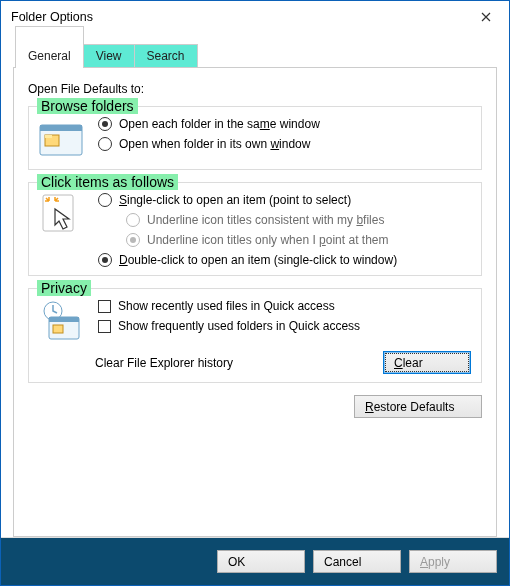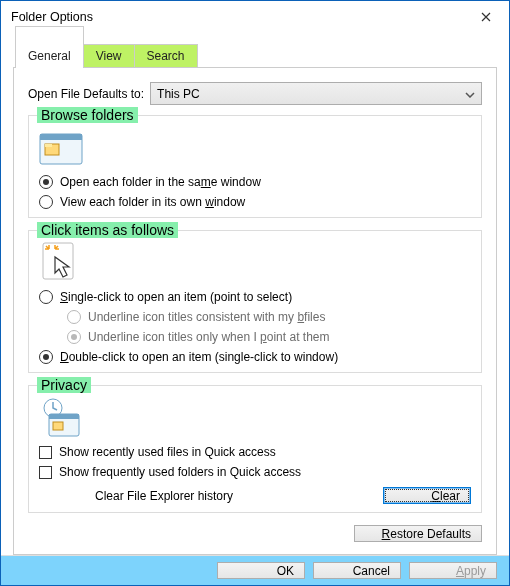--- a/index.html
+++ b/index.html
@@ -44,21 +44,21 @@
   .tabstrip {
     display: flex;
     align-items: flex-end;
     position: relative;
     height: 24px;
     margin-left: 2px;
   }
   .tab {
     border: 1px solid #ccc;
     border-bottom: none;
-    background: #bef264;
+    background: #5eead4;
     padding: 4px 12px 4px 12px;
     font-size: 12px;
     color: #222;
     position: relative;
     margin-right: -1px;
   }
   .tab.active {
     background: #fff;
     z-index: 3;
     padding-top: 22px;
@@ -99,23 +99,22 @@
   .group > .legend {
     position: absolute;
     top: -9px; left: 8px;
     background: #86efac;
     padding: 0 4px;
     font-size: 14px;
     color: #000;
   }
   .group-body {
     display: flex;
-    gap: 5px;
+    gap: 15px;
     align-items: flex-start;
-    flex-direction: column;
   }
   .group-icon {
     width: 44px; height: 44px;
     flex-shrink: 0;
     display: flex; align-items: center; justify-content: center;
   }
   .options { flex: 1; display: flex; flex-direction: column; gap: 6px; }
   .opt { display: flex; align-items: center; gap: 7px; font-size: 12px; }
   .opt.sub { margin-left: 28px; color: #6d6d6d; }
   .opt .u { text-decoration: underline; }
@@ -137,26 +136,26 @@
   .radio.disabled .dot { background: #b8b8b8; }
 
   .check {
     width: 13px; height: 13px;
     border: 1px solid #333;
     background: #fff;
     flex-shrink: 0;
   }
 
   .btn {
-    height: 17px;
+    height: 23px;
     min-width: 88px;
     border: 1px solid #adadad;
     background: linear-gradient(#f3f3f3,#e6e6e6);
     font-size: 12px;
-    display: inline-flex; align-items: center; justify-content: flex-end;
+    display: inline-flex; align-items: center; justify-content: flex-start;
     padding: 0 10px;
   }
   .btn .u { text-decoration: underline; }
   .btn.focused {
     border: 1px solid #0078d7;
     outline: 1px dotted #333;
     outline-offset: -3px;
     box-shadow: 0 0 0 1px #84c0f0 inset;
   }
   .btn.disabled {
@@ -169,21 +168,21 @@
   .privacy-actions .spacer { flex: 1; }
 
   .restore-row {
     display: flex; justify-content: flex-end; margin-top: 4px;
   }
   .restore-row .btn { min-width: 128px; }
 
   
   .dialog-buttons {
     height: 48px;
-    background: #7dd3fc;
+    background: #0c4a6e;
     border-top: 1px solid #dfdfdf;
     display: flex; align-items: center; justify-content: flex-end;
     gap: 8px;
     padding: 0 12px;
   }
   .dialog-buttons .btn { min-width: 88px; }
 
   
   .folder-thumb { width:44px; height:40px; }
   .click-thumb { width:40px; height:44px; }
@@ -208,28 +207,20 @@
     <div class="tabstrip">
       <div class="tab active">General</div>
       <div class="tab">View</div>
       <div class="tab">Search</div>
     </div>
 
     <div class="tabpanel">
 
       <div class="row">
         <span>Open File Defaults to:</span>
-        <div class="dropdown">
-          <span>This PC</span>
-          <span class="chev">
-            <svg viewBox="0 0 10 6">
-                <path d="M1 1 L5 5 L9 1"></path>
-              </svg>
-          </span>
-        </div>
       </div>
 
       <div class="group">
         <span class="legend">Browse folders</span>
         <div class="group-body">
           <div class="group-icon">
             <svg class="folder-thumb" viewBox="0 0 44 40">
               <rect x="1" y="6" width="42" height="30" rx="2" fill="#eef6fb" stroke="#6fa3c7"></rect>
               <rect x="1" y="6" width="42" height="6" fill="#6fa3c7"></rect>
               <rect x="6" y="16" width="14" height="11" fill="#ffd97a" stroke="#c28e1e"></rect>
@@ -238,21 +229,21 @@
           </div>
           <div class="options">
             <label class="opt">
               <span class="radio checked">
                   <span class="dot"></span>
                 </span>
               <span><span>Open each folder in the sa</span><span class="u">m</span><span>e window</span></span>
             </label>
             <label class="opt">
               <span class="radio"></span>
-              <span><span>View each folder in its own </span><span class="u">w</span><span>indow</span></span>
+              <span><span>Open when folder in its own </span><span class="u">w</span><span>indow</span></span>
             </label>
           </div>
         </div>
       </div>
 
       <div class="group">
         <span class="legend">Click items as follows</span>
         <div class="group-body">
           <div class="group-icon">
             <svg class="click-thumb" viewBox="0 0 40 44">

